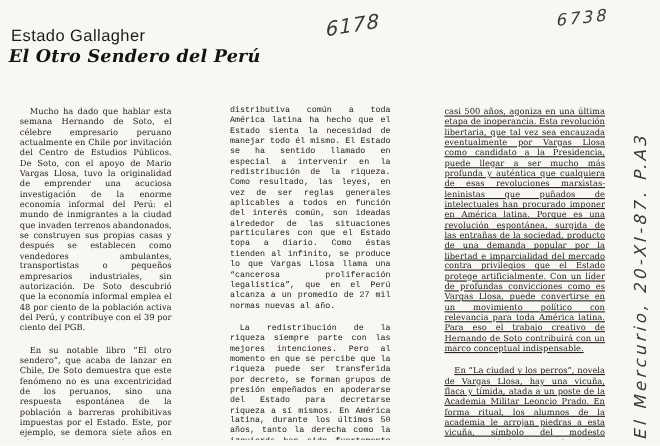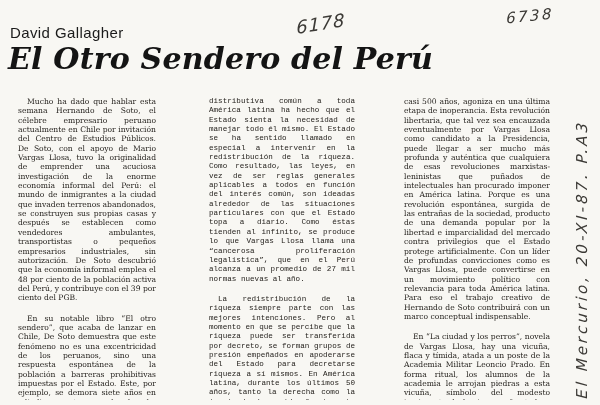--- a/index.html
+++ b/index.html
@@ -14,36 +14,36 @@
   
   .byline{
     position:absolute;left:10px;top:24px;
     font-family:"Liberation Sans","DejaVu Sans",sans-serif;
     font-size:15px;letter-spacing:.4px;color:#1b1b1b;
   }
   .title{
     position:absolute;left:8px;top:41px;margin:0;
     font-family:"DejaVu Serif","Liberation Serif",serif;
     font-style:italic;font-weight:bold;
-    font-size:30px;letter-spacing:.2px;color:#141414;
+    font-size:16px;letter-spacing:.2px;color:#141414;
     white-space:nowrap;
   }
   
   .columns{
     position:absolute;left:7px;top:86px;
     display:flex;
   }
   .col{
     height:314px;overflow:hidden;
     font-size:7.6px;line-height:9.35px;
     text-align:justify;
   }
   .col-1{width:160px;margin-right:31px;}
   .col-2{width:168px;margin-right:27px;font-family:Liberation Mono, monospace;}
-  .col-3{width:168px;}
+  .col-3{width:168px;text-decoration:underline;}
   .para{margin:11px;text-indent:9px;}
   .para.cont{text-indent:0;}
   
   .hand{
     position:absolute;
     font-family:"DejaVu Sans","Liberation Sans",sans-serif;
     font-style:italic;color:#3c3a36;
   }
   .hand-center{
     left:296px;top:13px;font-size:18px;letter-spacing:1px;
@@ -65,21 +65,21 @@
 
 <div class="page">
 
   <div class="hand hand-center">6178</div>
 
   <div class="hand hand-corner">6738</div>
 
   <div class="hand hand-margin">El Mercurio, 20-XI-87. P.A3</div>
 
   <header>
-    <div class="byline">David Gallagher</div>
+    <div class="byline">Estado Gallagher</div>
     <h1 class="title">El Otro Sendero del Perú</h1>
   </header>
 
   <div class="columns">
 
     <div class="col col-1">
       <p class="para">Mucho ha dado que hablar esta semana Hernando de Soto, el célebre empresario peruano actualmente en Chile por invitación del Centro de Estudios Públicos. De Soto, con el apoyo de Mario Vargas Llosa, tuvo la originalidad de emprender una acuciosa investigación de la enorme economía informal del Perú: el mundo de inmigrantes a la ciudad que invaden terrenos abandonados, se construyen sus propias casas y después se establecen como vendedores ambulantes, transportistas o pequeños empresarios industriales, sin autorización. De Soto descubrió que la economía informal emplea el 48 por ciento de la población activa del Perú, y contribuye con el 39 por ciento del PGB.</p>
       <p class="para">En su notable libro “El otro sendero”, que acaba de lanzar en Chile, De Soto demuestra que este fenómeno no es una excentricidad de los peruanos, sino una respuesta espontánea de la población a barreras prohibitivas impuestas por el Estado. Este, por ejemplo, se demora siete años en adjudicar un terreno abandonado. El transporte público es un monopolio estatal infranqueable. Legalizar una industria implica dedicar casi un año a un laberinto de trámites y de coimas, hazaña prohibitiva para el peruano pobre.</p>
       <p class="para">El problema de un país como Perú es que una larga tradición centralista y re-</p>
     </div>

